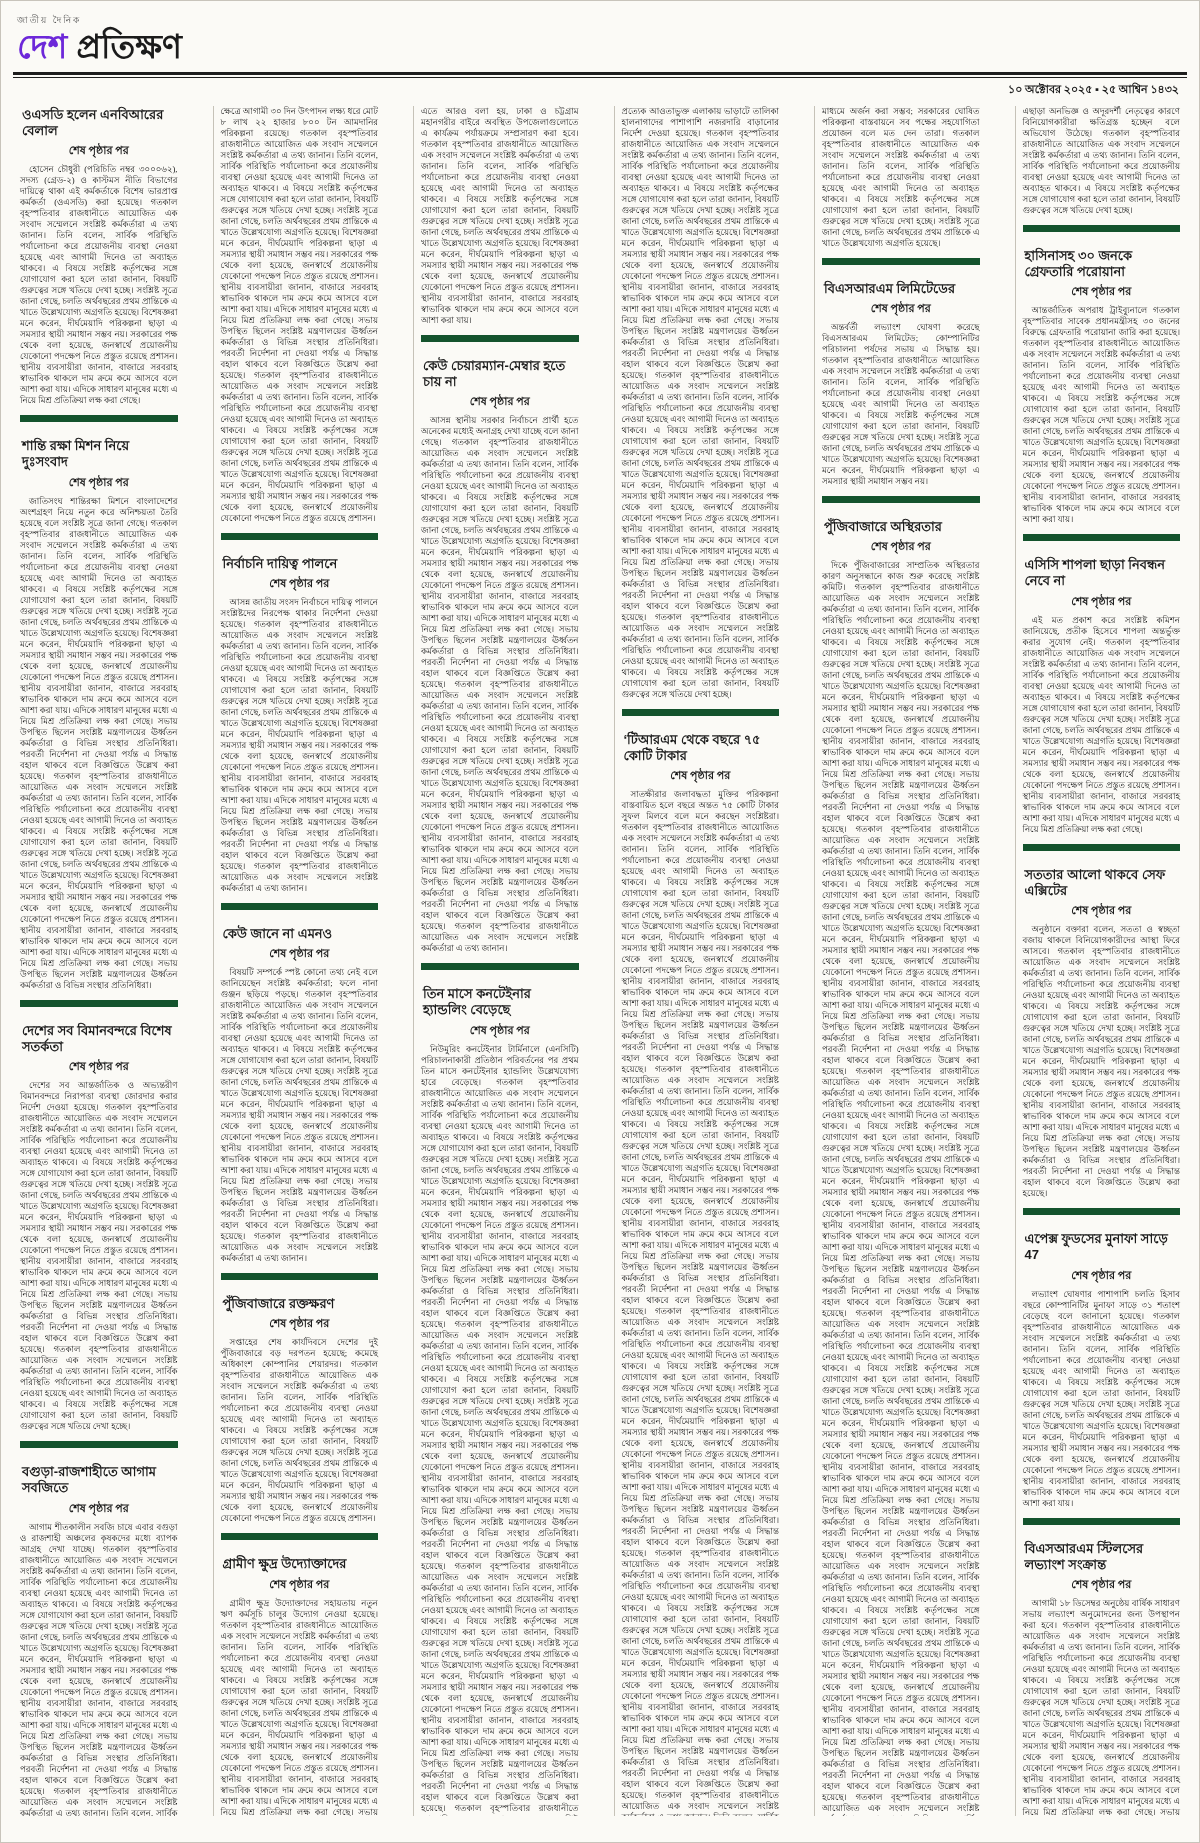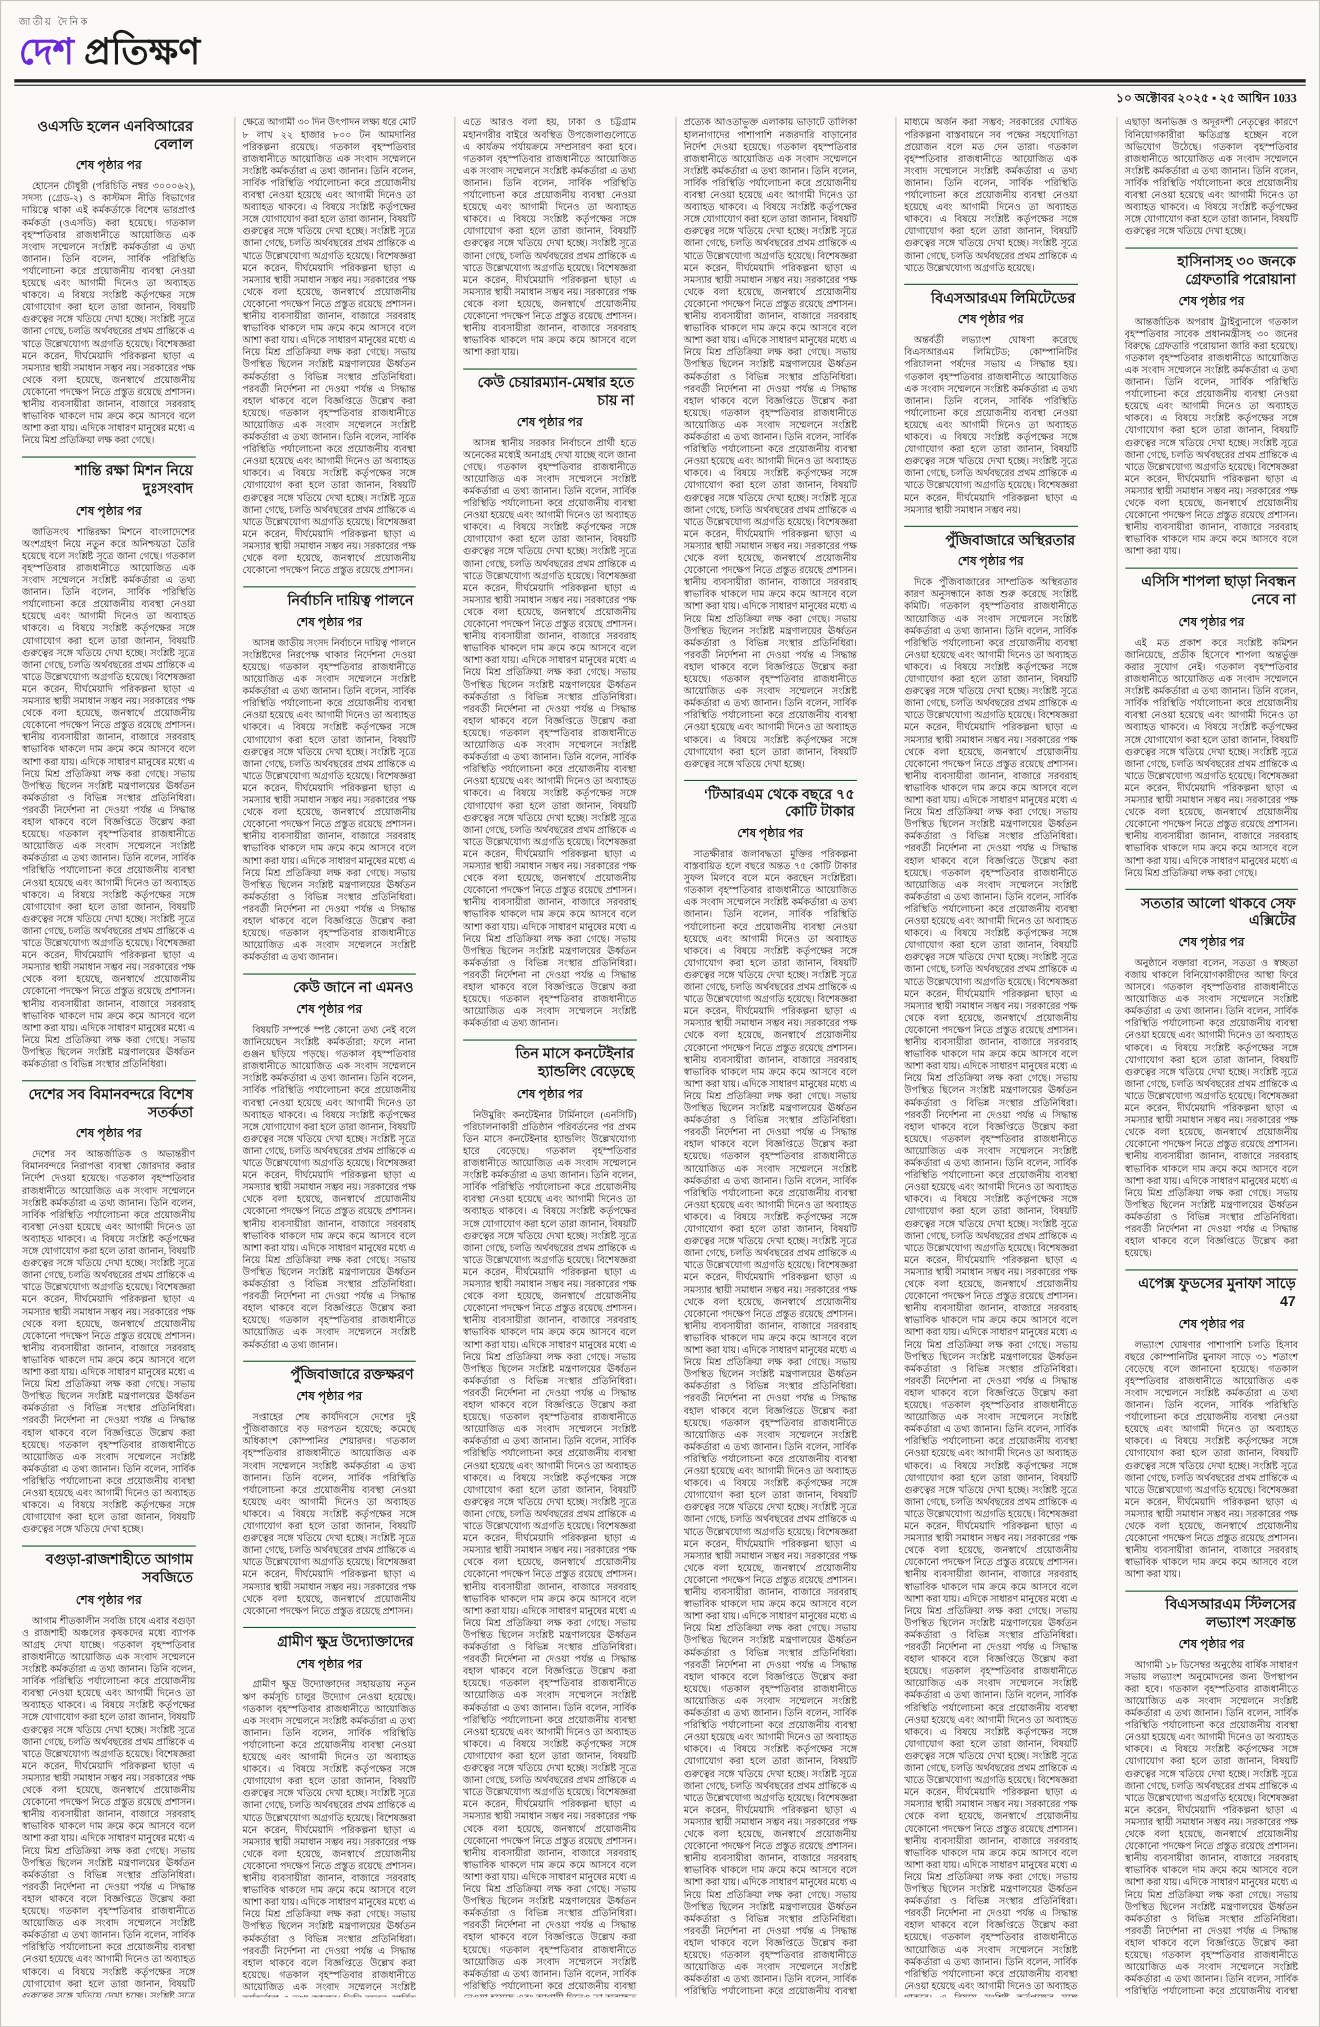--- a/index.html
+++ b/index.html
@@ -22,45 +22,45 @@
            display:flex; align-items:center; justify-content:center; font-size:13px; line-height:1; }
   .page-num { font-size:44px; font-weight:800; line-height:0.9; font-family:"Liberation Sans",sans-serif; }
   .day { font-size:14px; font-weight:700; }
   .rule { height:6px; border-top:3px solid #1e1e1e; border-bottom:1px solid #1e1e1e; }
   .datebar { display:flex; justify-content:flex-end; padding:3px 8px 4px; font-size:11px; font-weight:700; }
   
   .columns { display:flex; height:1710px; overflow:hidden; margin-top:2px; }
   .col { flex:1 1 0; min-width:0; padding:0 7px; overflow:hidden; }
   .col + .col { border-left:1px solid #c6c2b8;margin-left:28px; }
   .article { margin-bottom:9px; }
-  .article.rule-top { border-top:1px solid #14532d; padding-top:3px; }
+  .article.rule-top { border-top:7px solid #14532d; padding-top:15px; }
   .headline {
     font-family:"Liberation Sans","DejaVu Sans",sans-serif;
-    font-size:13px; font-weight:800; line-height:1.25; text-align:right; margin:1px 2px 3px;
+    font-size:13px; font-weight:800; line-height:1.25; text-align:left; margin:1px 2px 3px;
   }
   .contlabel { text-align:center; font-size:11px; font-weight:700; margin-bottom:3px; }
   .body { font-size:8.6px; line-height:11px; text-align:justify; text-indent:9px; }
   .article.cont .body { text-indent:0; }
 </style>
 </head>
 <body>
 
 <div class="page">
 
   <div class="header">
     <div class="masthead">
       <div class="tagline">জাতীয় দৈনিক</div>
       <div class="name"><span class="accent">দেশ</span><span> প্রতিক্ষণ</span></div>
     </div>
   </div>
 
   <div class="rule"></div>
 
   <div class="datebar">
-    <span>১০ অক্টোবর ২০২৫ ▪ ২৫ আশ্বিন 1033</span>
+    <span>১০ অক্টোবর ২০২৫ ▪ ২৫ আশ্বিন ১৪৩২</span>
   </div>
 
   <div class="columns" id="columns">
       <div class="col">
         <div class="article">
           <div class="headline">ওএসডি হলেন এনবিআরের বেলাল</div>
           <div class="contlabel">শেষ পৃষ্ঠার পর</div>
           <p class="body">হোসেন চৌধুরী (পরিচিতি নম্বর ৩০০০৬২), সদস্য (গ্রেড-২) ও কাস্টমস নীতি বিভাগের দায়িত্বে থাকা এই কর্মকর্তাকে বিশেষ ভারপ্রাপ্ত কর্মকর্তা (ওএসডি) করা হয়েছে। গতকাল বৃহস্পতিবার রাজধানীতে আয়োজিত এক সংবাদ সম্মেলনে সংশ্লিষ্ট কর্মকর্তারা এ তথ্য জানান। তিনি বলেন, সার্বিক পরিস্থিতি পর্যালোচনা করে প্রয়োজনীয় ব্যবস্থা নেওয়া হয়েছে এবং আগামী দিনেও তা অব্যাহত থাকবে। এ বিষয়ে সংশ্লিষ্ট কর্তৃপক্ষের সঙ্গে যোগাযোগ করা হলে তারা জানান, বিষয়টি গুরুত্বের সঙ্গে খতিয়ে দেখা হচ্ছে। সংশ্লিষ্ট সূত্রে জানা গেছে, চলতি অর্থবছরের প্রথম প্রান্তিকে এ খাতে উল্লেখযোগ্য অগ্রগতি হয়েছে। বিশেষজ্ঞরা মনে করেন, দীর্ঘমেয়াদি পরিকল্পনা ছাড়া এ সমস্যার স্থায়ী সমাধান সম্ভব নয়। সরকারের পক্ষ থেকে বলা হয়েছে, জনস্বার্থে প্রয়োজনীয় যেকোনো পদক্ষেপ নিতে প্রস্তুত রয়েছে প্রশাসন। স্থানীয় ব্যবসায়ীরা জানান, বাজারে সরবরাহ স্বাভাবিক থাকলে দাম ক্রমে কমে আসবে বলে আশা করা যায়। এদিকে সাধারণ মানুষের মধ্যে এ নিয়ে মিশ্র প্রতিক্রিয়া লক্ষ করা গেছে।</p>
         </div>
         <div class="article rule-top">

